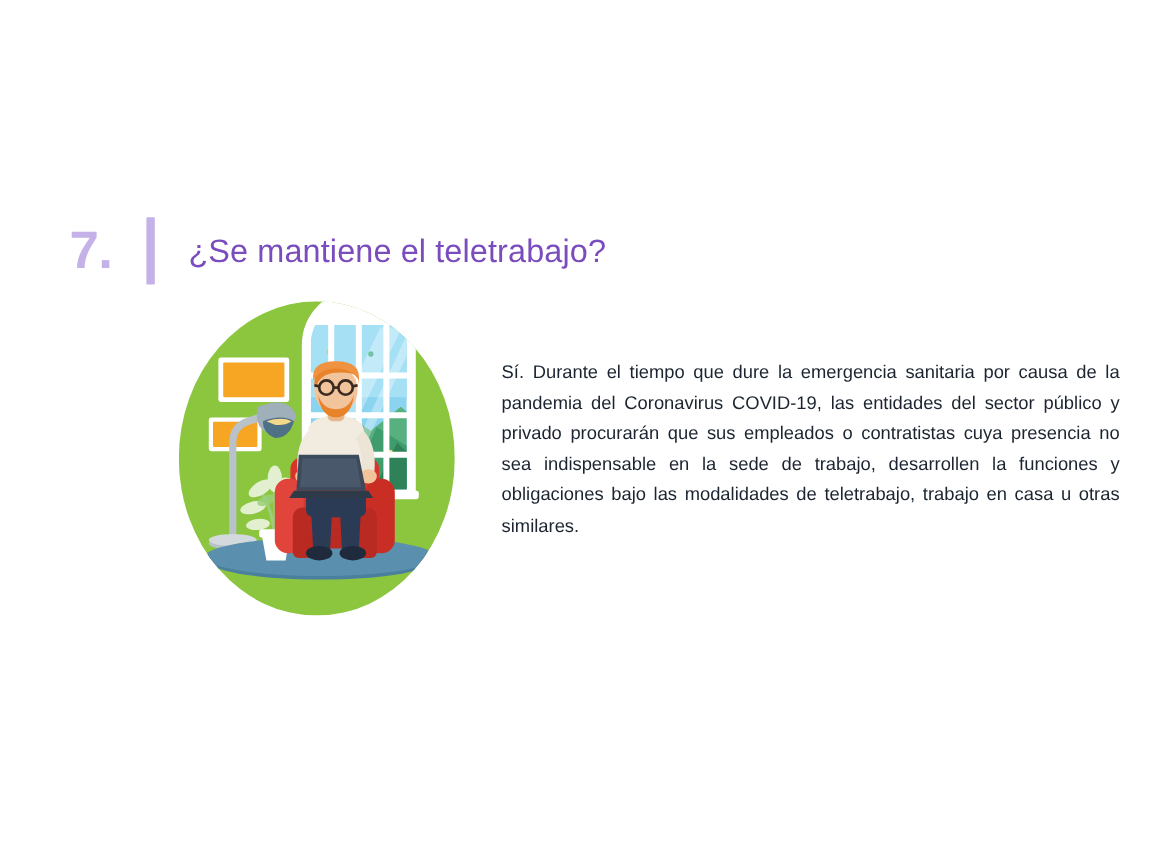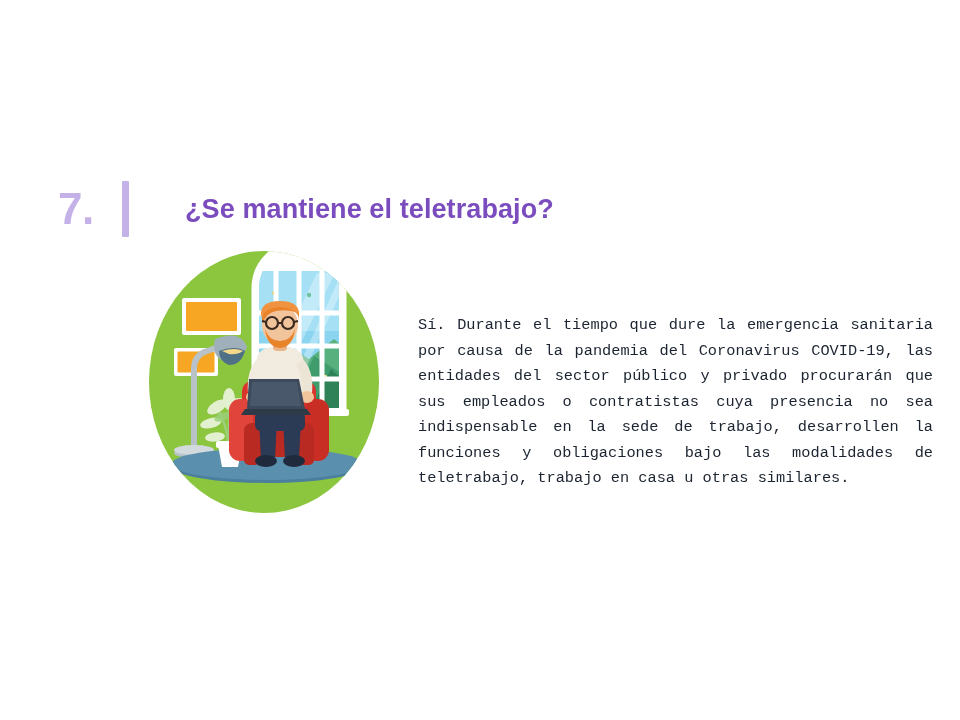--- a/index.html
+++ b/index.html
@@ -40,49 +40,48 @@
   }
   .divider-bar {
     width: 7px;
     height: 56px;
     background: #c3b1e8;
     margin-right: 28px;
     border-radius: 1px;
   }
   .qtitle {
     font-size: 27px;
-    font-weight: bold;
+    font-weight: normal;
     color: #7a4cbd;
     letter-spacing: 0.1px;
     white-space: nowrap;
-    margin-left: 28px;
   }
 
   
   .illus-wrap {
     position: absolute;
     left: 149px;
     top: 251px;
     width: 230px;
     height: 262px;
   }
   .illus-wrap svg { display: block; }
 
   
   .body-text {
     position: absolute;
     left: 418px;
-    top: 298px;
+    top: 283px;
     width: 515px;
     font-size: 15.3px;
     line-height: 25.5px;
     color: #1b2430;
     text-align: justify;
     text-justify: inter-word;
-    font-family: Liberation Mono, monospace;
+    font-family: Liberation Sans, sans-serif;
   }
 </style>
 </head>
 <body>
 
 <div class="slide">
 
   <div class="heading">
     <div class="qnum">7.</div>
     <div class="divider-bar"></div>

